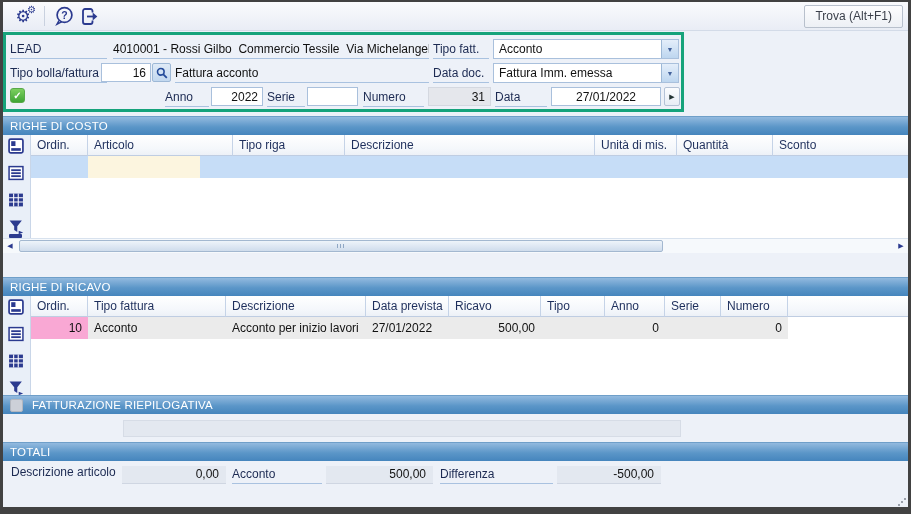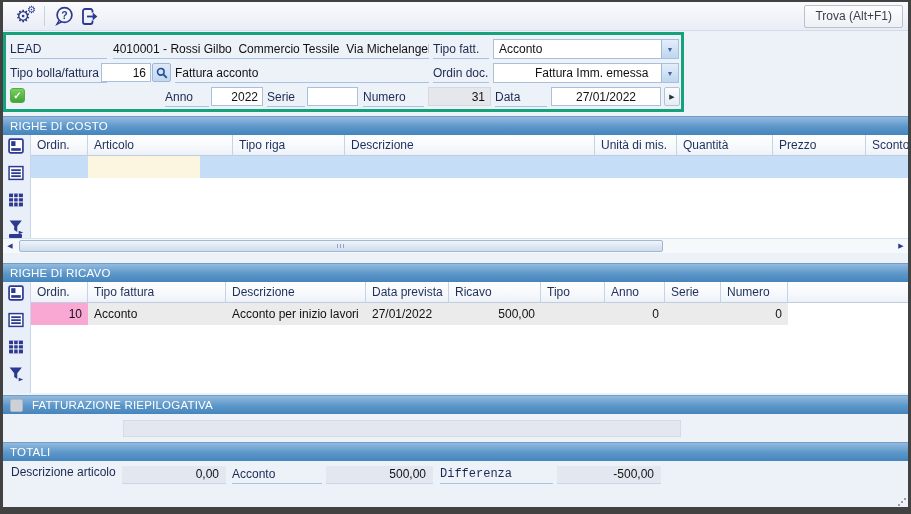--- a/index.html
+++ b/index.html
@@ -174,22 +174,22 @@
 
     <div class="hp-el hp-label" style="top:29px; left:4px; width:97px;">Tipo bolla/fattura</div>
     <input class="hp-input num hp-el" style="top: 28px; left: 95px; width: 50px;" value="16">
     <div class="hp-el sq-btn" style="top:28px; left:146px; width:19px; height:19px;">
       <svg width="12" height="12" viewBox="0 0 12 12">
         <circle cx="4.8" cy="4.8" r="3.3" fill="none" stroke="#234a9a" stroke-width="1.6"></circle>
         <line x1="7.3" y1="7.3" x2="10.8" y2="10.8" stroke="#234a9a" stroke-width="1.8"></line>
       </svg>
     </div>
     <div class="hp-el hp-text" style="top:29px; left:169px; width:254px;">Fattura acconto</div>
-    <div class="hp-el hp-label" style="top:29px; left:427px; width:56px;">Ordin doc.</div>
-    <div class="hp-el combo" style="top:28px; left:487px; width:186px; height:20px;padding-left:36px;">
+    <div class="hp-el hp-label" style="top:29px; left:427px; width:56px;">Data doc.</div>
+    <div class="hp-el combo" style="top:28px; left:487px; width:186px; height:20px;">
       <span class="cb-text">Fattura Imm. emessa</span>
       <span class="cb-btn">
           <span class="arrow-glyph">▼</span>
         </span>
     </div>
 
     <div class="hp-el checkbox-green" style="top:53px; left:4px;">
         <span>✓</span>
       </div>
     <div class="hp-el hp-label noline" style="top:53px; left:26px; width:112px;">Apri doc. al termine</div>
@@ -254,40 +254,37 @@
             </div>
           <div class="gh" style="width:250px">
               <span>Descrizione</span>
             </div>
           <div class="gh" style="width:82px">
               <span>Unità di mis.</span>
             </div>
           <div class="gh" style="width:96px">
               <span>Quantità</span>
             </div>
-          <div class="gh" style="width:93px">
-              <span>Prezzo</span>
-            </div>
           <div class="gh last">
               <span>Sconto</span>
             </div>
         </div>
         <div class="sel-row">
           <div class="sel-cell"></div>
         </div>
       </div>
     </div>
     <div class="hscroll">
       <div class="hs-arrow left">◀</div>
       <div class="hs-thumb"></div>
       <div class="hs-arrow right">▶</div>
     </div>
   </div>
 
-  <div class="section" style="top:261px; height:130px;">
+  <div class="section" style="top:275px; height:130px;">
     <div class="sec-head">
       <span>RIGHE DI RICAVO</span>
     </div>
     <div class="sec-body" style="height:111px;">
       <div class="icon-strip">
         <div class="strip-icon" style="top:3px;">
           <svg width="16" height="16" viewBox="0 0 15 15">
               <rect x="1" y="1" width="13" height="13" rx="1.5" fill="#fff" stroke="#2b3a8f" stroke-width="1.6"></rect>
               <rect x="3" y="3" width="4" height="4.5" fill="#2b3a8f"></rect>
               <rect x="3" y="9.5" width="9" height="2.5" fill="#2b3a8f"></rect>
@@ -372,21 +369,21 @@
   </div>
 
   <div class="section" style="top:440px; height:48px;">
     <div class="sec-head">
       <span>TOTALI</span>
     </div>
     <div style="position:relative; height:29px;">
       <div class="tot-field" style="top:5px; left:119px; width:104px;">0,00</div>
       <div class="tot-label" style="top:5px; left:229px; width:90px;">Acconto</div>
       <div class="tot-field" style="top:5px; left:323px; width:107px;">500,00</div>
-      <div class="tot-label" style="top:5px; left:437px; width:113px;font-family:Liberation Mono, monospace;">Differenza</div>
+      <div class="tot-label" style="top:5px; left:437px; width:113px;">Differenza</div>
       <div class="tot-field" style="top:5px; left:554px; width:104px;">-500,00</div>
     </div>
   </div>
 
   <div class="resize-grip">
       <i></i>
     </div>
 </div>
 
 </body></html>

